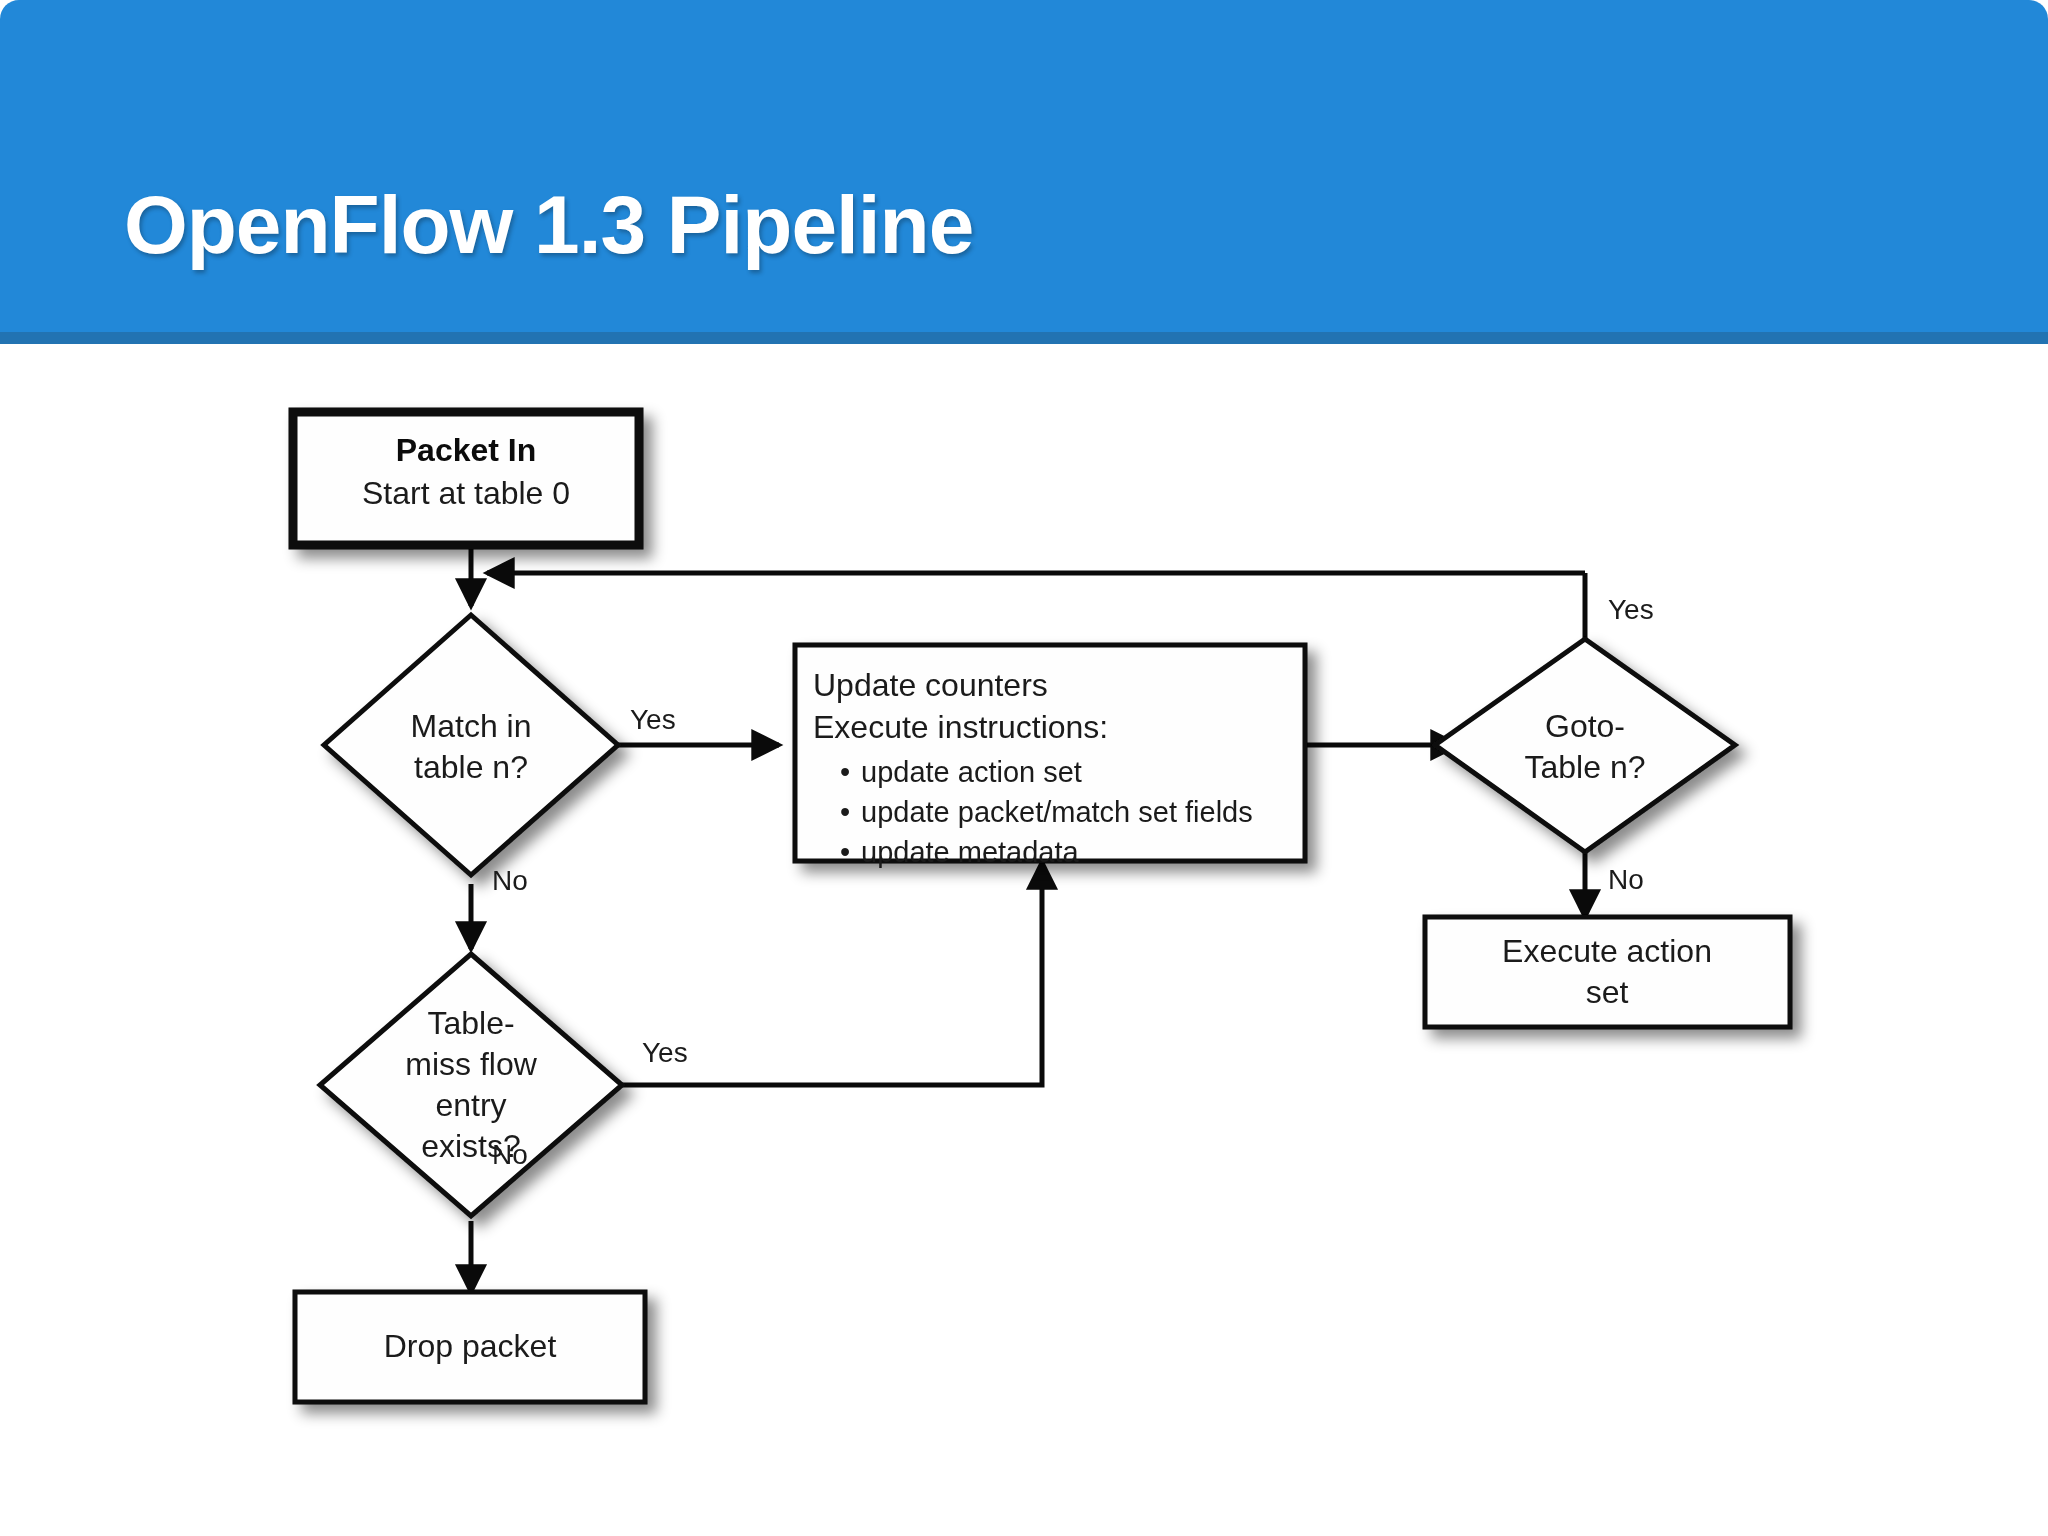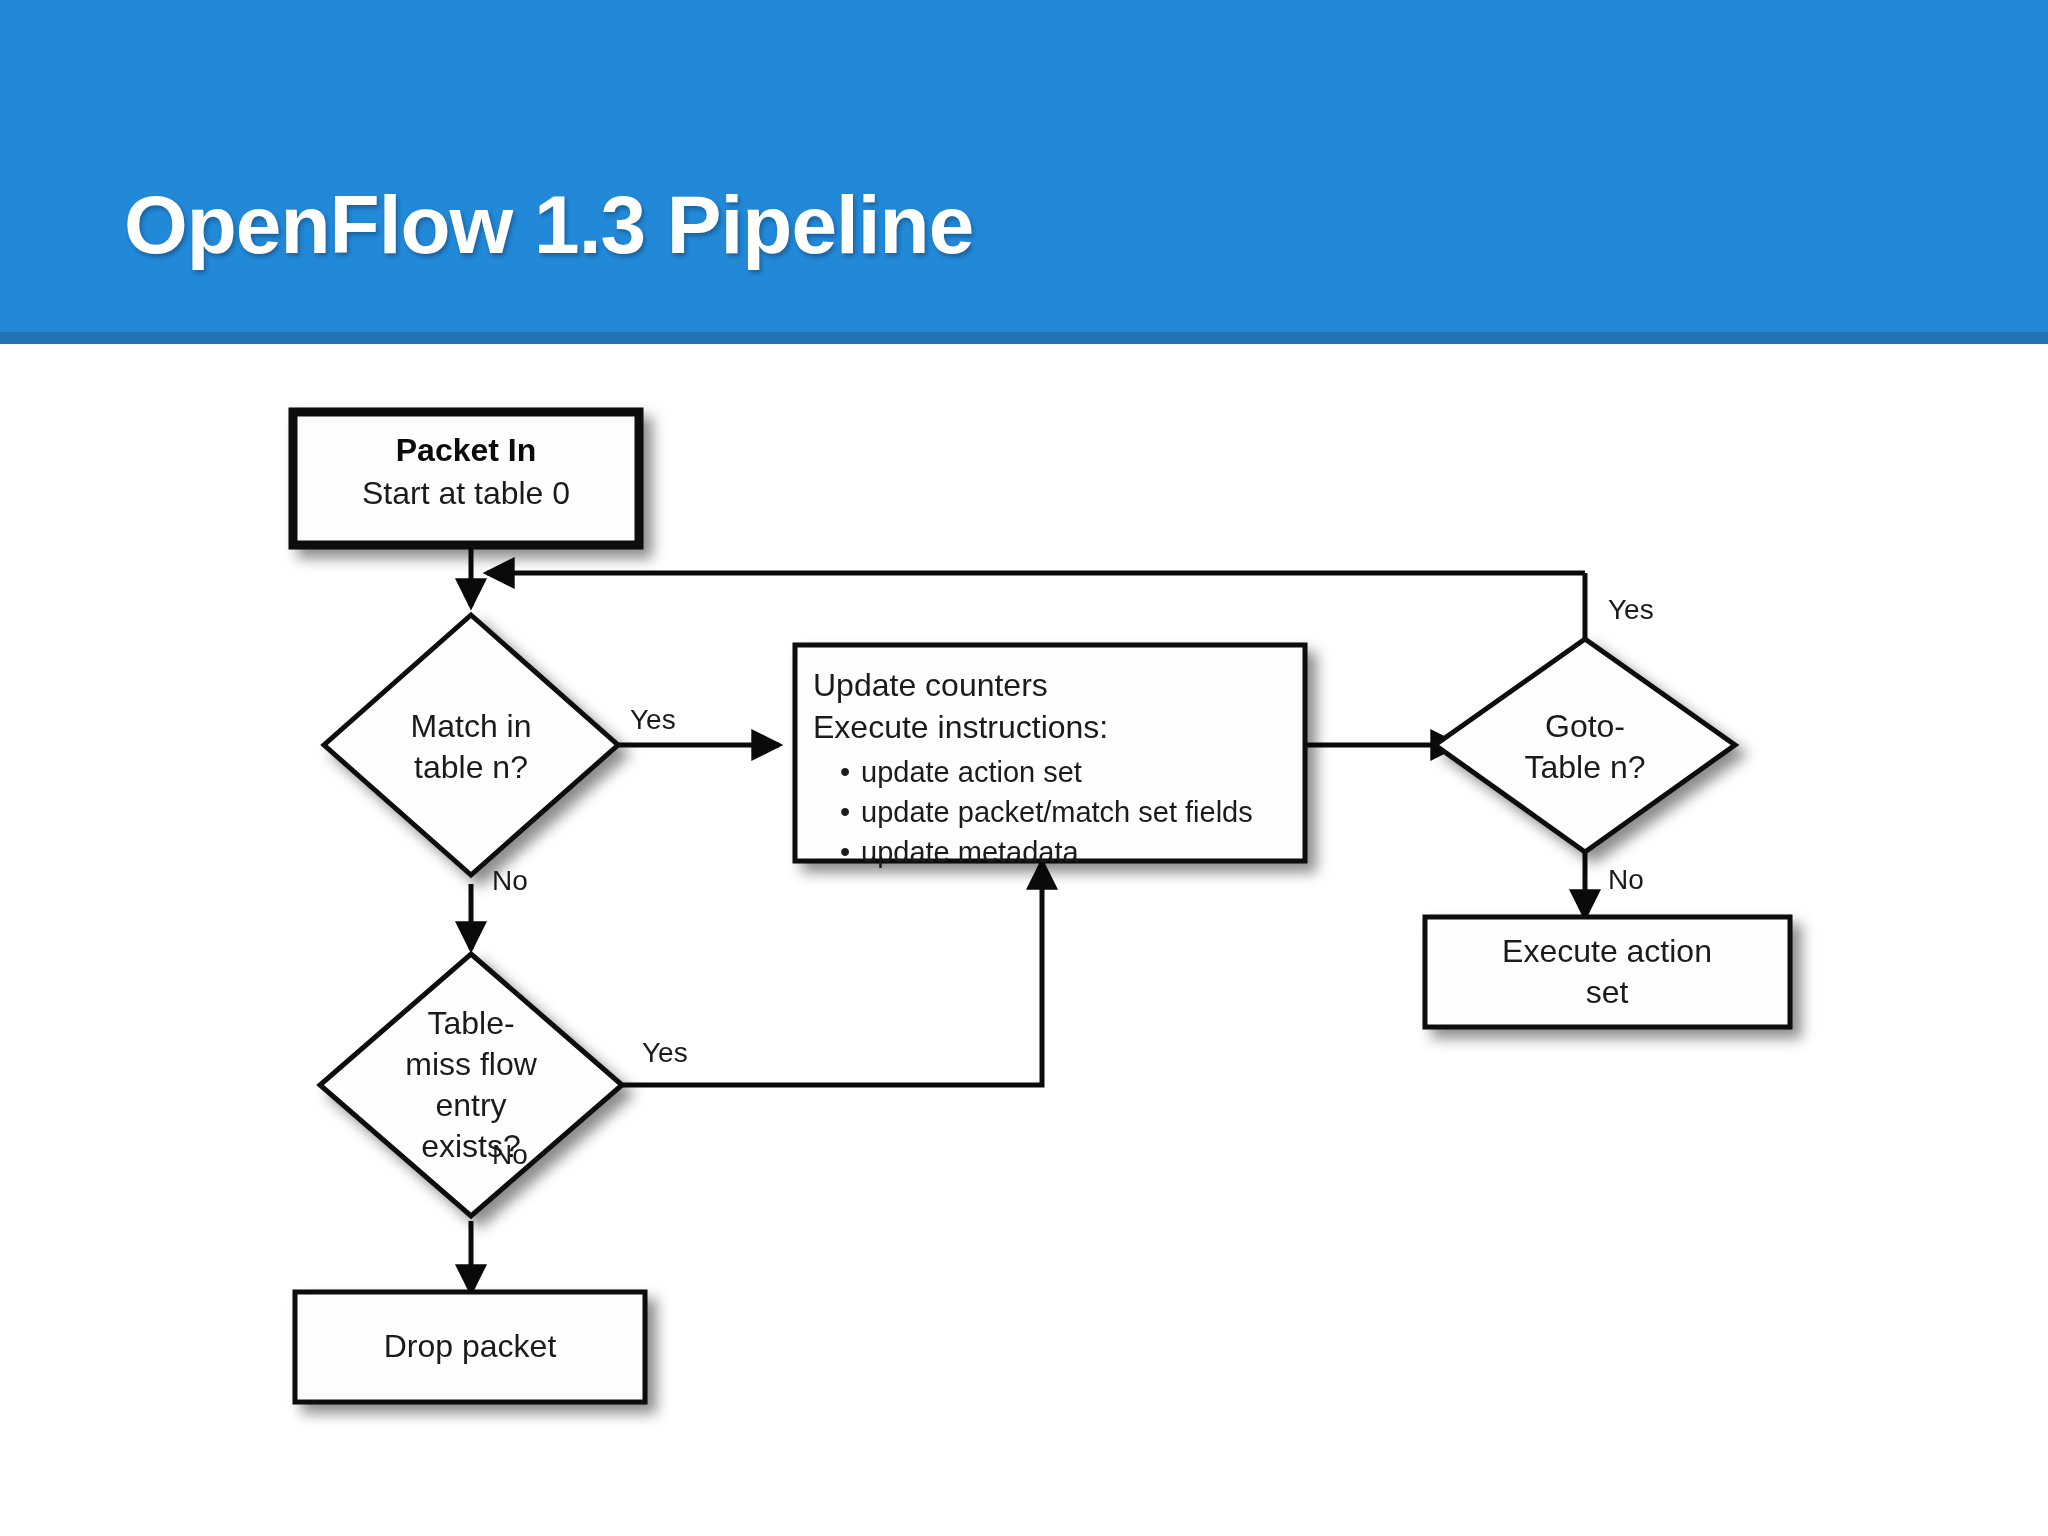--- a/index.html
+++ b/index.html
@@ -7,20 +7,21 @@
     padding: 0;
     background: #ffffff;
   }
   #slide {
     position: relative;
     width: 2048px;
     height: 1536px;
     background: #ffffff;
     overflow: hidden;
     font-family: "Liberation Sans", sans-serif;
+    border-radius: 19px;
   }
   #header-band {
     position: absolute;
     left: 0;
     top: 0;
     width: 2048px;
     height: 332px;
     background: #2288d8;
   }
   #header-underline {

